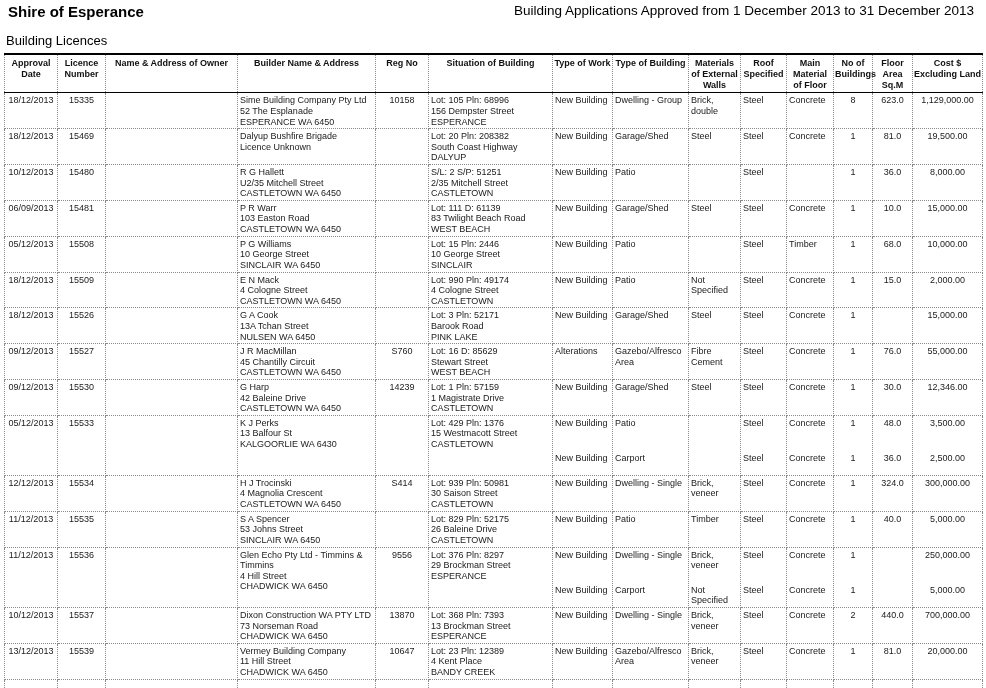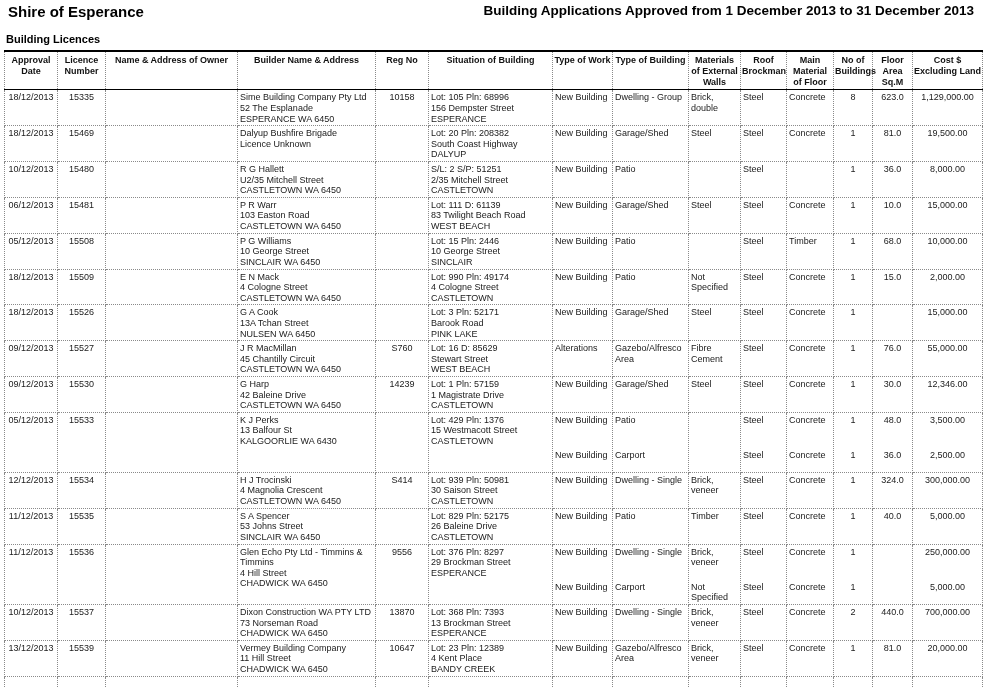--- a/index.html
+++ b/index.html
@@ -3,22 +3,22 @@
 <meta charset="utf-8">
 <style>
   html,body { margin:0; padding:0; background:#fff; }
   body {
     width:986px; height:688px; overflow:hidden; position:relative;
     font-family:"Liberation Sans", sans-serif; color:#1a1a1a;
     -webkit-font-smoothing:antialiased;
   }
   .report-header { display:flex; justify-content:space-between; align-items:flex-start; padding:3px 10px 0 8px; }
   .org-name   { font-size:15px; font-weight:bold; color:#000; }
-  .report-title { font-size:13.5px; font-weight:bold; color:#000; padding-right:2px;padding-left:36px; }
-  .section-title { font-size:11px; font-weight:bold; color:#000; margin:13px 0 5px 6px; }
+  .report-title { font-size:13.5px; font-weight:normal; color:#000; padding-right:2px;padding-left:36px; }
+  .section-title { font-size:13px; font-weight:normal; color:#000; margin:13px 0 5px 6px; }
 
   table.licences { border-collapse:collapse; table-layout:fixed; width:978px; margin-left:4px; }
   table.licences th {
     border-top:2px solid #000; border-bottom:1px solid #000;
     border-left:1px dotted #8a8a8a; border-right:1px dotted #8a8a8a;
     font-size:9px; font-weight:bold; text-align:center; vertical-align:top;
     padding:3px 1px 2px 1px; line-height:1.2; color:#111;margin-left:35px;
   }
   table.licences td {
     border:1px dotted #8a8a8a;
@@ -63,21 +63,21 @@
         <tr>
           <th>Approval Date</th>
           <th>Licence Number</th>
           <th>Name &amp; Address of Owner</th>
           <th>Builder Name &amp; Address</th>
           <th>Reg No</th>
           <th>Situation of Building</th>
           <th>Type of Work</th>
           <th>Type of Building</th>
           <th>Materials of External Walls</th>
-          <th>Roof Brockman</th>
+          <th>Roof Specified</th>
           <th>Main Material of Floor</th>
           <th>No of Buildings</th>
           <th>Floor Area Sq.M</th>
           <th>Cost $ Excluding Land</th>
         </tr>
       </thead>
     <tbody>
         <tr>
           <td class="al-c">18/12/2013</td>
           <td class="al-c">15335</td>
@@ -131,21 +131,21 @@
           <td class="">New Building</td>
           <td class="">Patio</td>
           <td class=""></td>
           <td class="">Steel</td>
           <td class=""></td>
           <td class="al-c">1</td>
           <td class="al-r">36.0</td>
           <td class="al-r">8,000.00</td>
         </tr>
         <tr>
-          <td class="al-c">06/12/2013</td>
+          <td class="al-c">06/09/2013</td>
           <td class="al-c">15481</td>
           <td class=" multiline"></td>
           <td class=" multiline">P R Warr
 103 Easton Road
 CASTLETOWN WA 6450</td>
           <td class="al-c"></td>
           <td class=" multiline">Lot: 111 D: 61139
 83 Twilight Beach Road
 WEST BEACH</td>
           <td class="">New Building</td>

